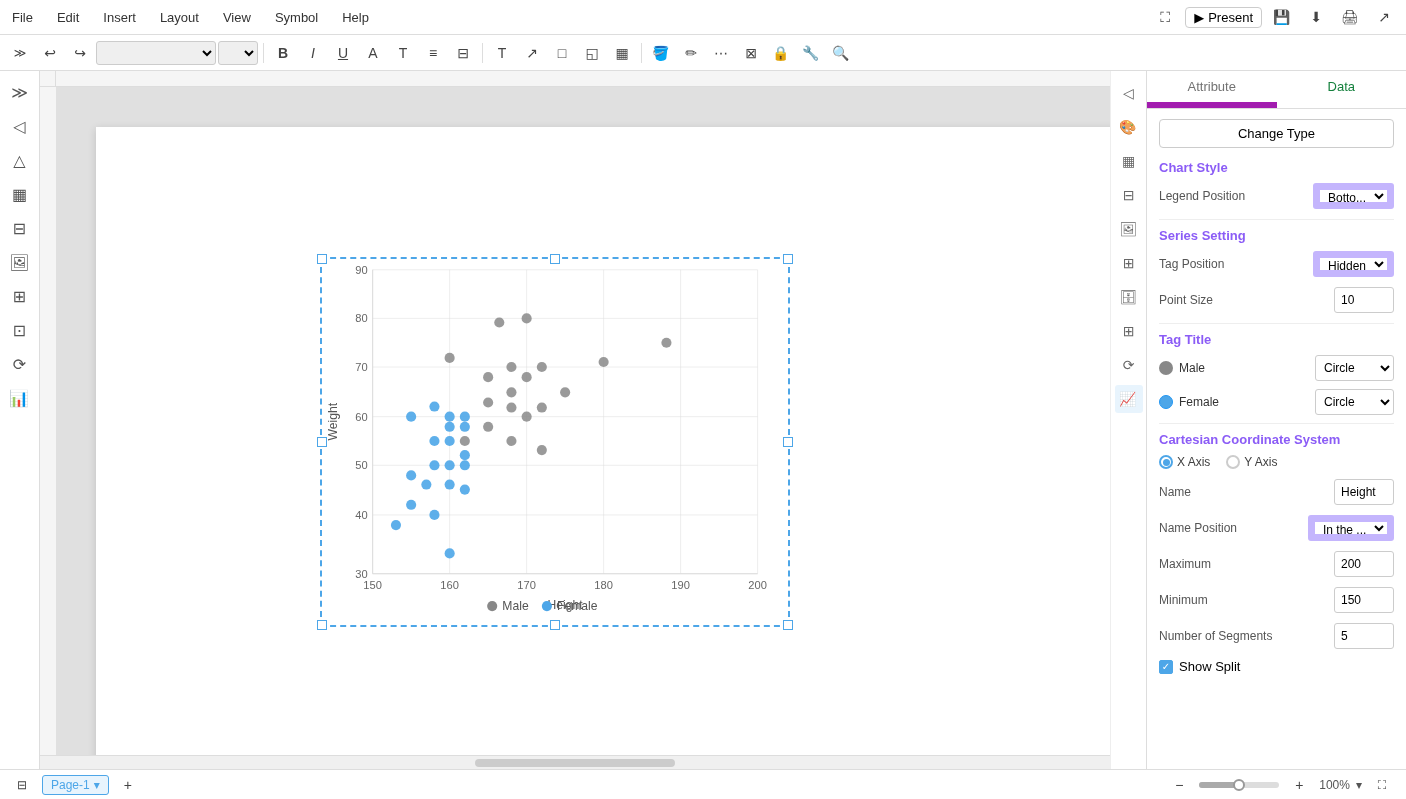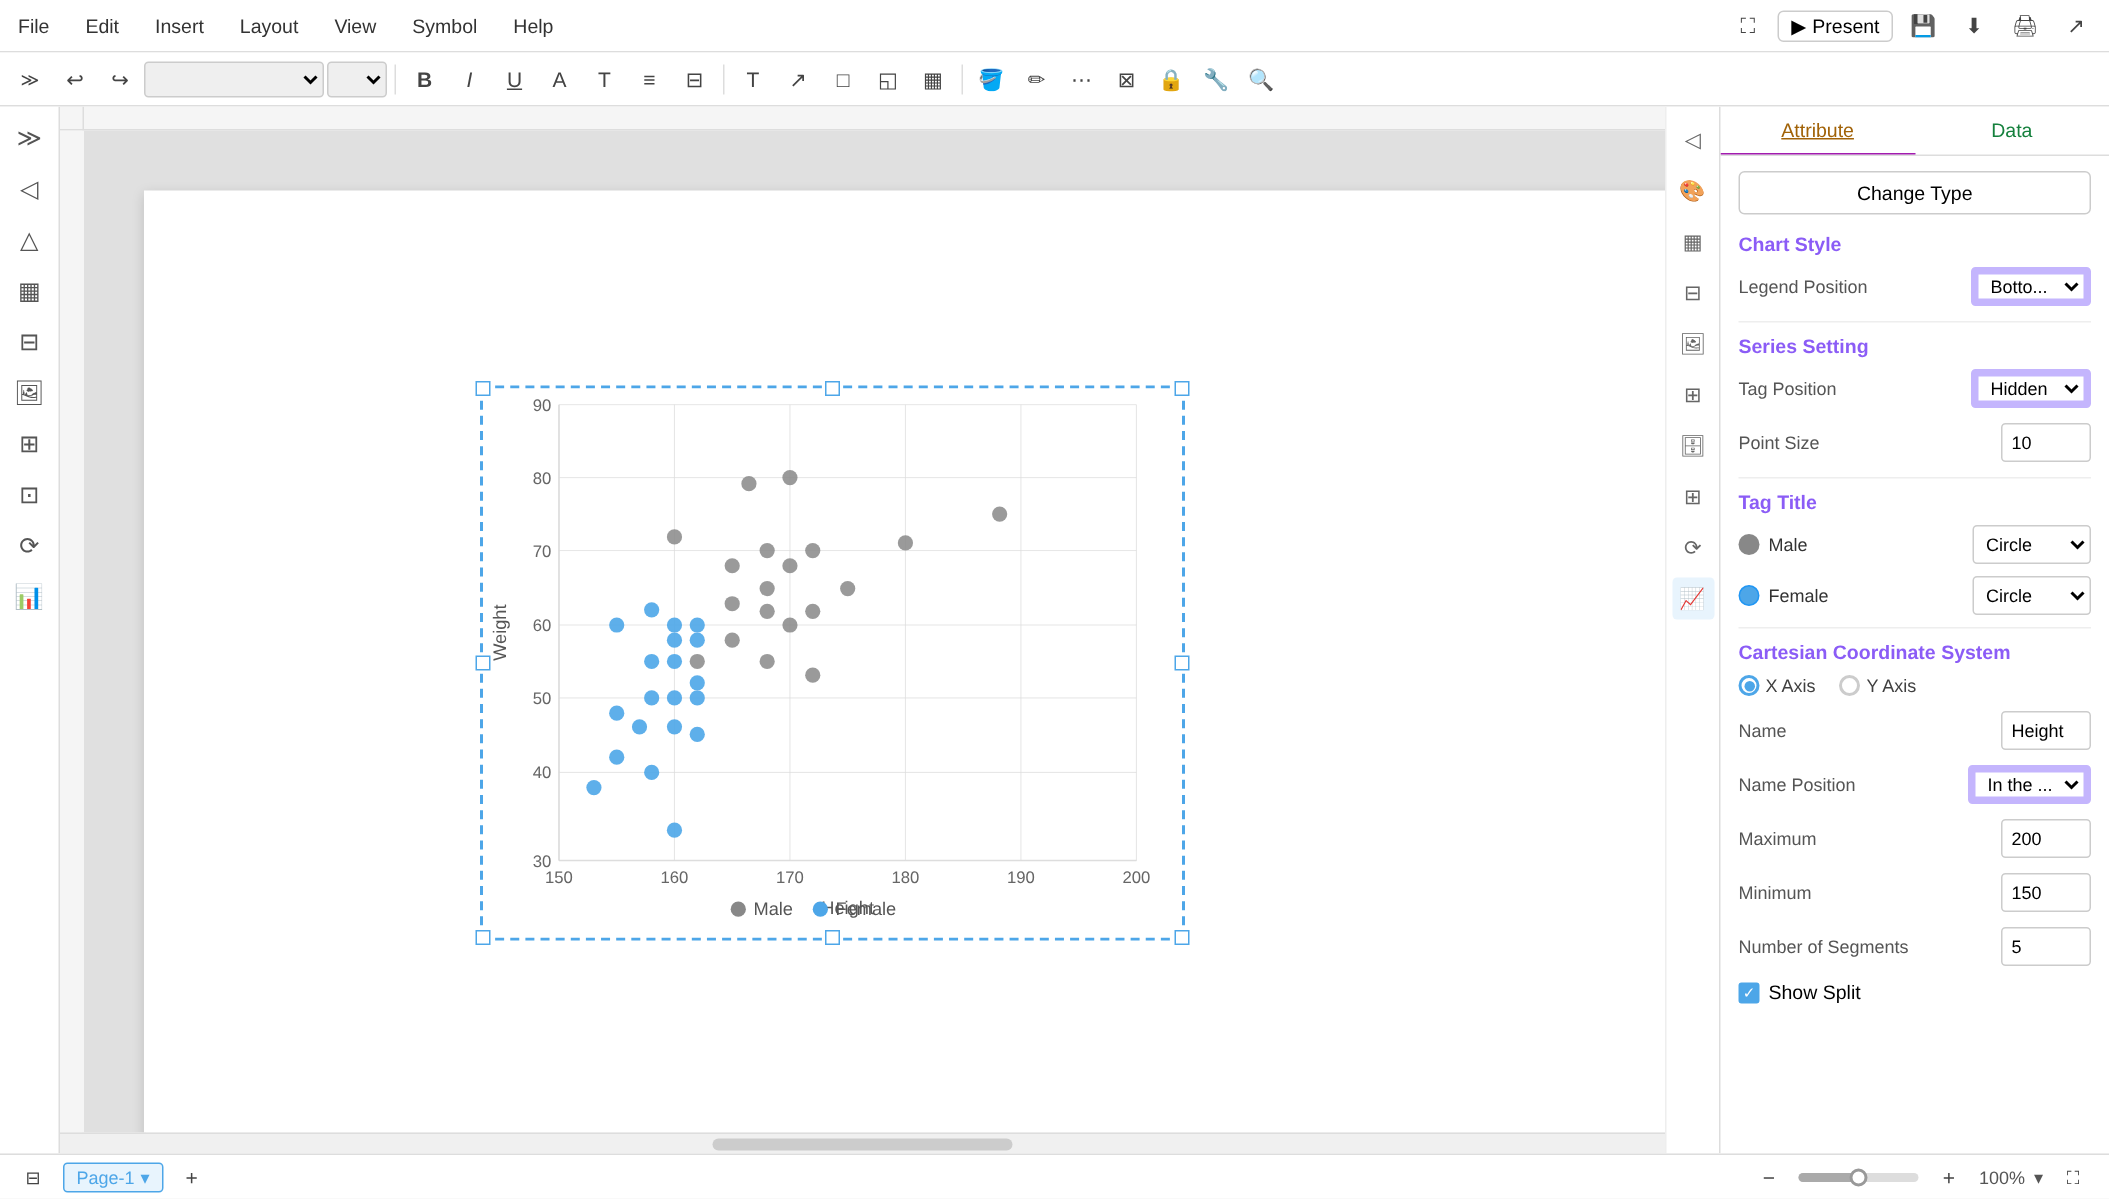--- a/index.html
+++ b/index.html
@@ -39,30 +39,30 @@
     .sh-ml { top: calc(50% - 5px); left: -5px; }
     .sh-mr { top: calc(50% - 5px); right: -5px; }
     .sh-bl { bottom: -5px; left: -5px; }
     .sh-bc { bottom: -5px; left: calc(50% - 5px); }
     .sh-br { bottom: -5px; right: -5px; }
 
     
     .right-panel { width: 260px; background: #fff; border-left: 1px solid #ddd; display: flex; flex-direction: column; overflow: hidden; }
     .right-panel-tabs { display: flex; border-bottom: 1px solid #ddd; }
     .rp-tab { flex: 1; text-align: center; padding: 8px; font-size: 13px; cursor: pointer; color: #15803d; }
-    .rp-tab.active { border-bottom: 1px solid #a21caf; color: #a16207; font-weight: 500; text-decoration: underline; }
+    .rp-tab.active { border-bottom: 6px solid #a21caf; color: #737373; font-weight: 500; }
     .rp-content { flex: 1; overflow-y: auto; padding: 10px 12px; }
 
     .change-type-btn { display: block; width: 100%; padding: 6px; border: 1px solid #ccc; border-radius: 4px; background: #fff; cursor: pointer; font-size: 13px; text-align: center; margin-bottom: 12px; }
 
     .section-title { font-size: 13px; font-weight: 600; color: #8b5cf6; margin-bottom: 8px; margin-top: 4px; }
 
     .prop-row { display: flex; align-items: center; justify-content: flex-end; margin-bottom: 10px; }
     .prop-label { font-size: 12px; color: #555; flex: 1; }
-    .prop-select { height: 26px; border: 5px solid #c4b5fd; border-radius: 3px; font-size: 12px; padding: 0 4px; min-width: 80px; background: #fff; cursor: pointer; }
+    .prop-select { height: 26px; border: 7px solid #c4b5fd; border-radius: 3px; font-size: 12px; padding: 0 4px; min-width: 80px; background: #fff; cursor: pointer; }
     .prop-input { height: 26px; border: 1px solid #ccc; border-radius: 3px; font-size: 12px; padding: 0 6px; width: 60px; }
 
     
     .toggle-switch { position: relative; width: 44px; height: 22px; }
     .toggle-switch input { opacity: 0; width: 0; height: 0; }
     .toggle-slider { position: absolute; top: 0; left: 0; right: 0; bottom: 0; background: #4da6e8; border-radius: 22px; cursor: pointer; transition: 0.3s; }
     .toggle-slider:before { position: absolute; content: ''; width: 18px; height: 18px; left: 24px; top: 2px; background: #fff; border-radius: 50%; transition: 0.3s; }
 
     .tag-row { display: flex; align-items: center; justify-content: space-between; margin-bottom: 8px; }
     .tag-dot { width: 14px; height: 14px; border-radius: 50%; margin-right: 6px; flex-shrink: 0; }

